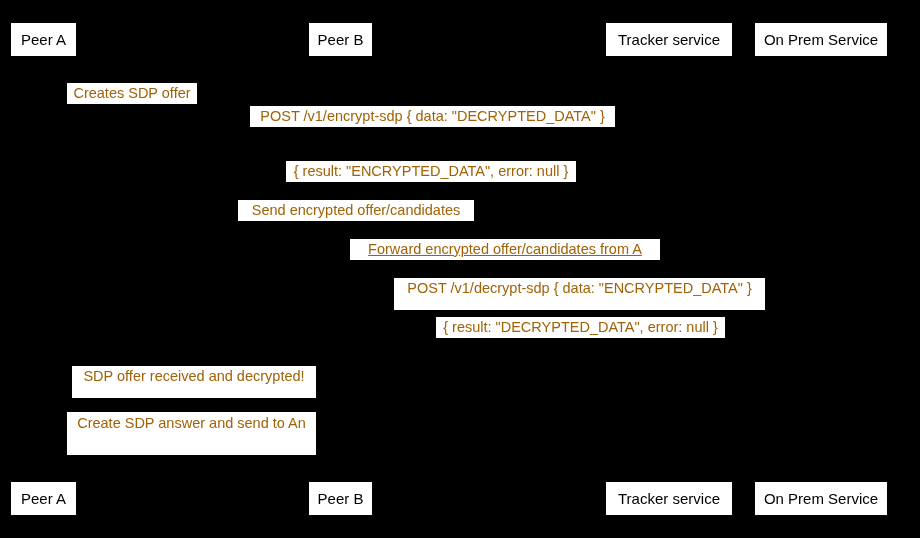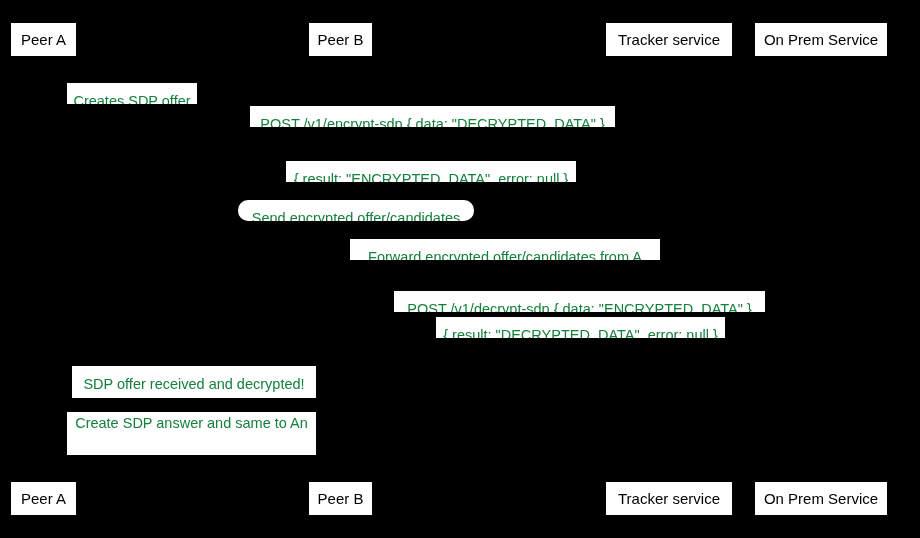--- a/index.html
+++ b/index.html
@@ -34,27 +34,27 @@
     line-height: 33px;
     text-align: center;
     white-space: nowrap;
     overflow: hidden;
   }
   
   .msg-label {
     position: absolute;
     box-sizing: border-box;
     background: #ffffff;
-    color: #15803d;
+    color: #a16207;
     font-size: 14.5px;
     line-height: 21px;
     text-align: center;
     white-space: nowrap;
     overflow: hidden;
-    padding: 8px 1px;
+    padding: 0 1px;
   }
   .msg-label.two-line {
     white-space: normal;
     line-height: 21px;
     padding-top: 1px;
   }
   
   .lifeline {
     position: absolute;
     width: 1px;
@@ -90,32 +90,32 @@
   <div class="participant" style="left:308px; top:22px; width:65px;  height:35px;">Peer B</div>
   <div class="participant" style="left:605px; top:22px; width:128px; height:35px;">Tracker service</div>
   <div class="participant" style="left:754px; top:22px; width:134px; height:35px;">On Prem Service</div>
 
   <div class="msg-label" style="left:67px;  top:83px;  width:130px; height:21px;">Creates SDP offer</div>
 
   <div class="msg-label" style="left:250px; top:106px; width:365px; height:21px;">POST /v1/encrypt-sdp { data: "DECRYPTED_DATA" }</div>
 
   <div class="msg-label" style="left:286px; top:161px; width:290px; height:21px;">{ result: "ENCRYPTED_DATA", error: null }</div>
 
-  <div class="msg-label" style="left:238px; top:200px; width:236px; height:21px;border-radius:10px;">Send encrypted offer/candidates</div>
+  <div class="msg-label" style="left:238px; top:200px; width:236px; height:21px;">Send encrypted offer/candidates</div>
 
-  <div class="msg-label" style="left:350px; top:239px; width:310px; height:21px;">Forward encrypted offer/candidates from A</div>
+  <div class="msg-label" style="left:350px; top:239px; width:310px; height:21px;text-decoration:underline;">Forward encrypted offer/candidates from A</div>
 
-  <div class="msg-label" style="left:394px; top:291px; width:371px; height:21px;">POST /v1/decrypt-sdp { data: "ENCRYPTED_DATA" }</div>
+  <div class="msg-label" style="left:394px; top:278px; width:371px; height:32px;">POST /v1/decrypt-sdp { data: "ENCRYPTED_DATA" }</div>
 
   <div class="msg-label" style="left:436px; top:317px; width:289px; height:21px;">{ result: "DECRYPTED_DATA", error: null }</div>
 
   <div class="msg-label" style="left:72px;  top:366px; width:244px; height:32px;">SDP offer received and decrypted!</div>
 
   <div class="msg-label two-line" style="left:67px; top:412px; width:249px; height:43px;">
-    <div>Create SDP answer and same to An</div>
+    <div>Create SDP answer and send to An</div>
   </div>
 
   <div class="participant" style="left:10px;  top:481px; width:67px;  height:35px;">Peer A</div>
   <div class="participant" style="left:308px; top:481px; width:65px;  height:35px;">Peer B</div>
   <div class="participant" style="left:605px; top:481px; width:128px; height:35px;">Tracker service</div>
   <div class="participant" style="left:754px; top:481px; width:134px; height:35px;">On Prem Service</div>
 
 </div>
 
 </body></html>

